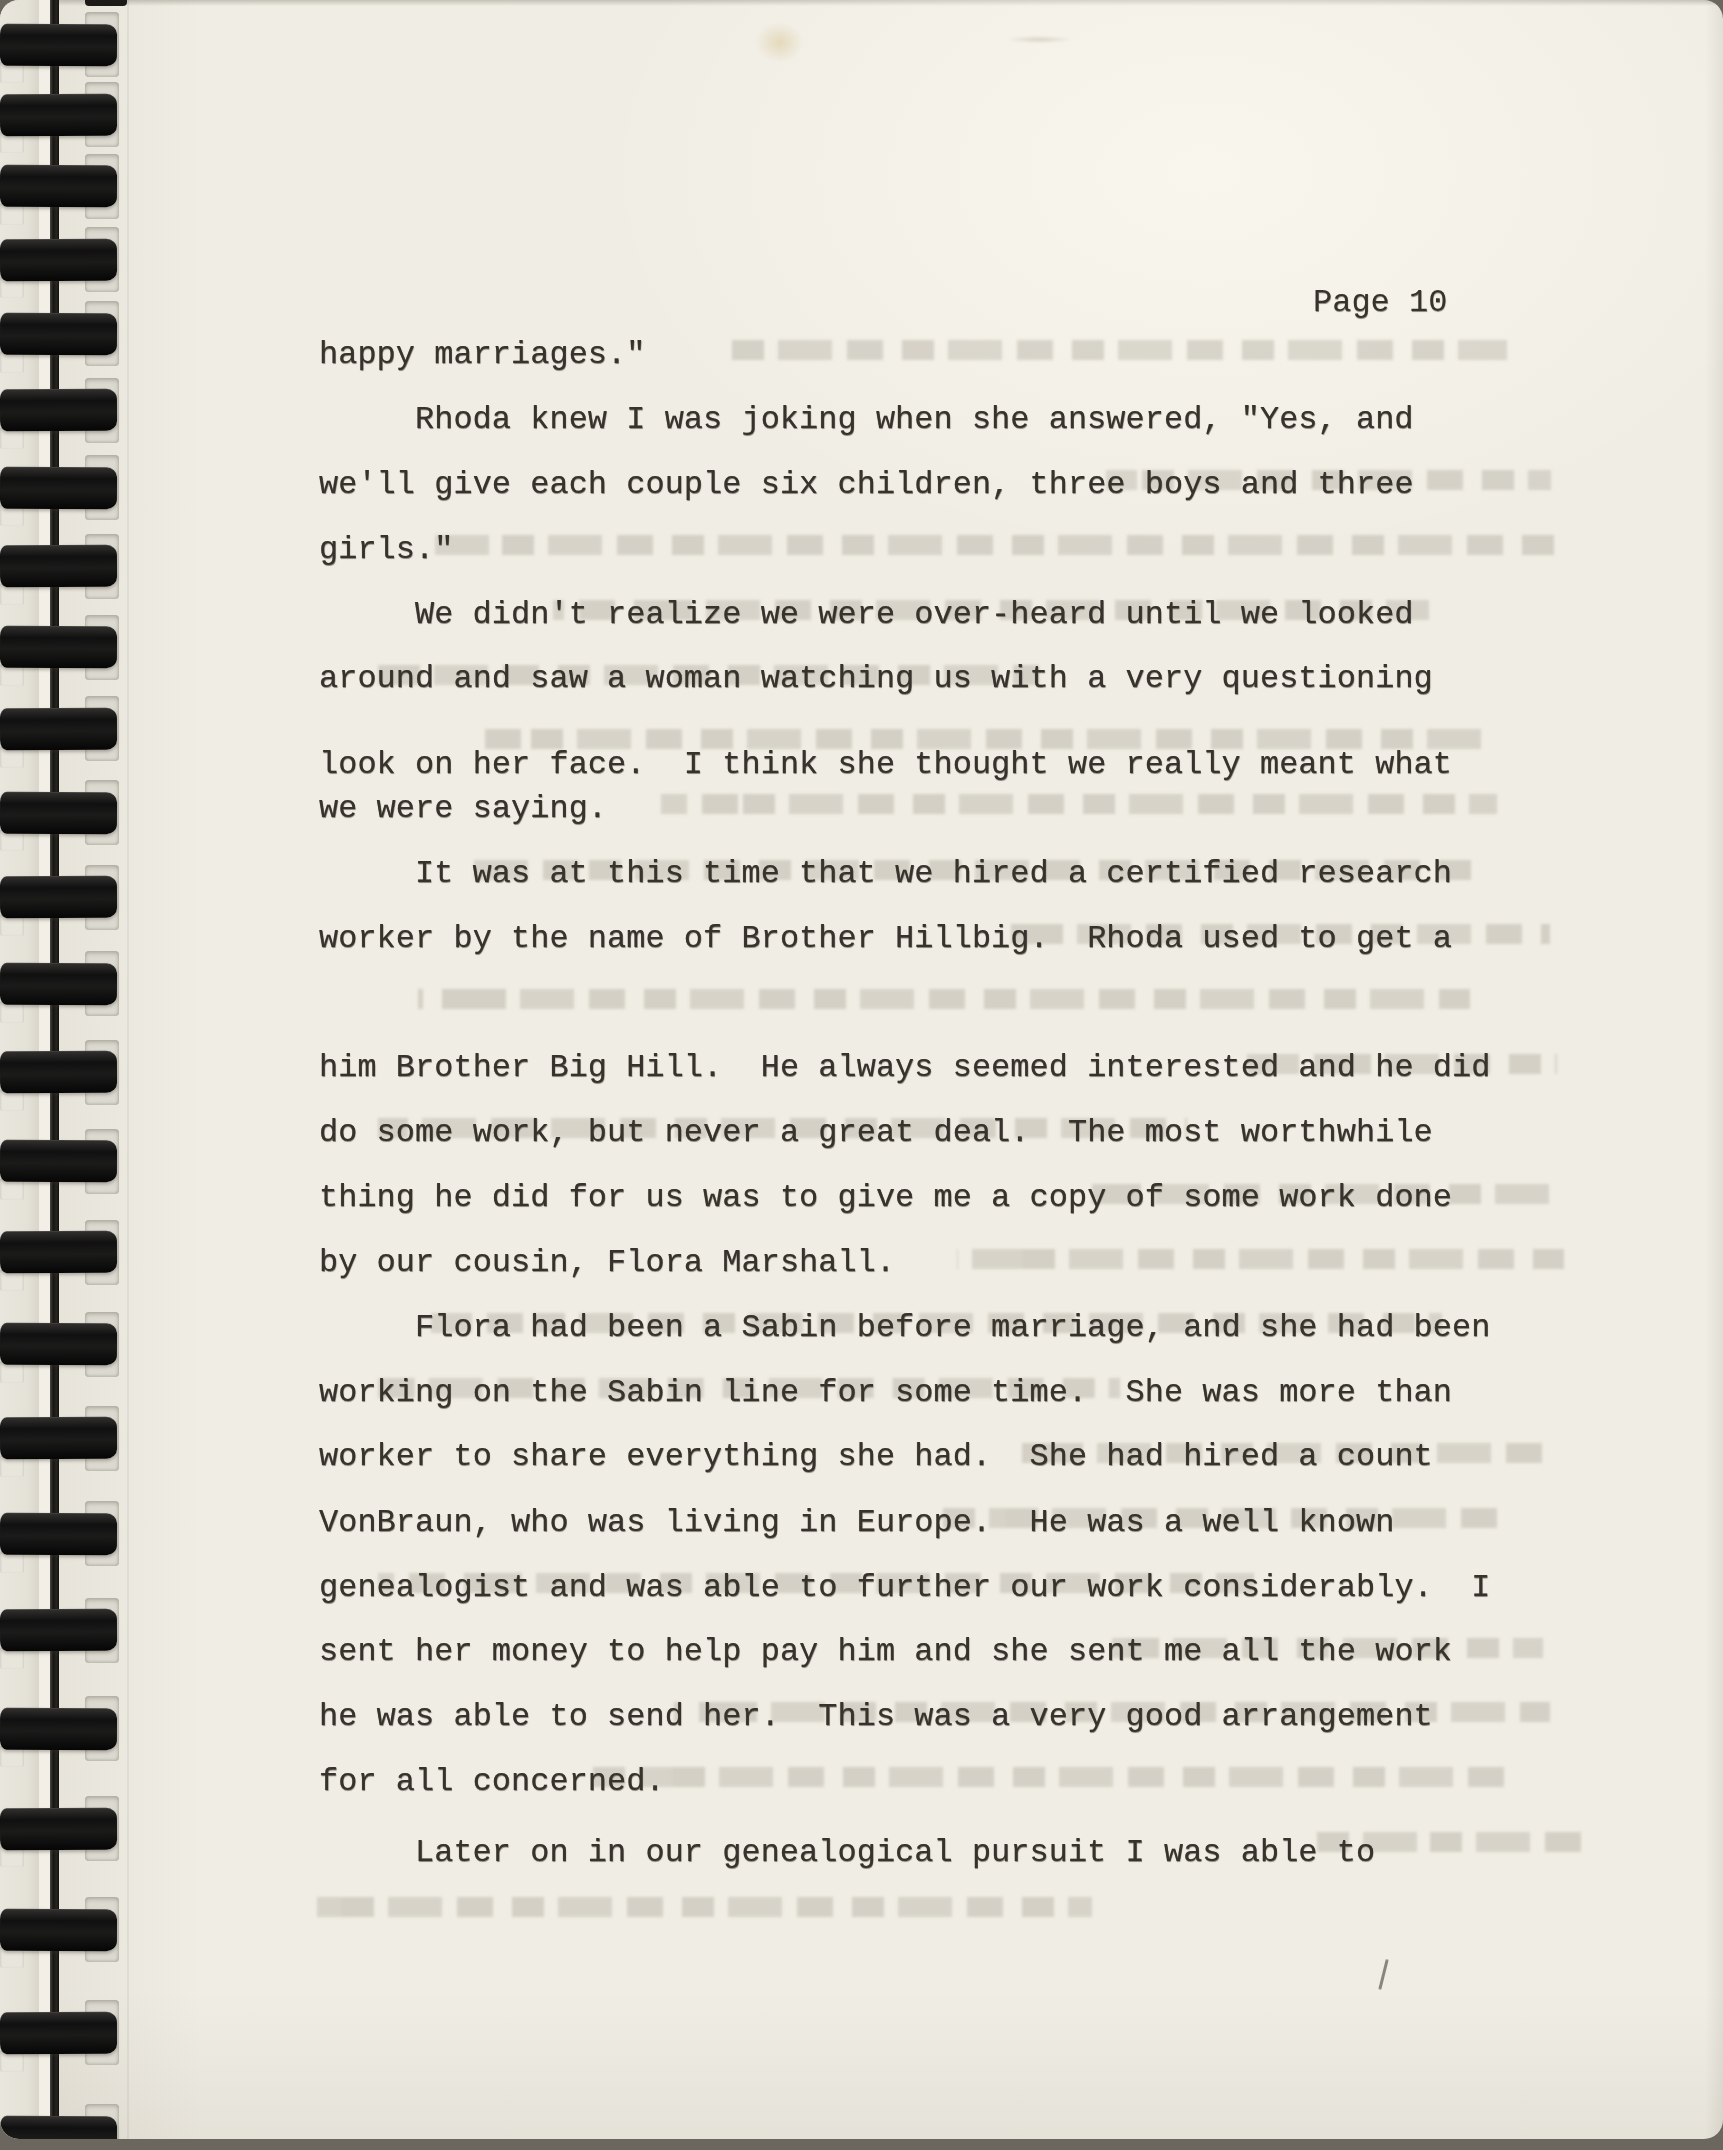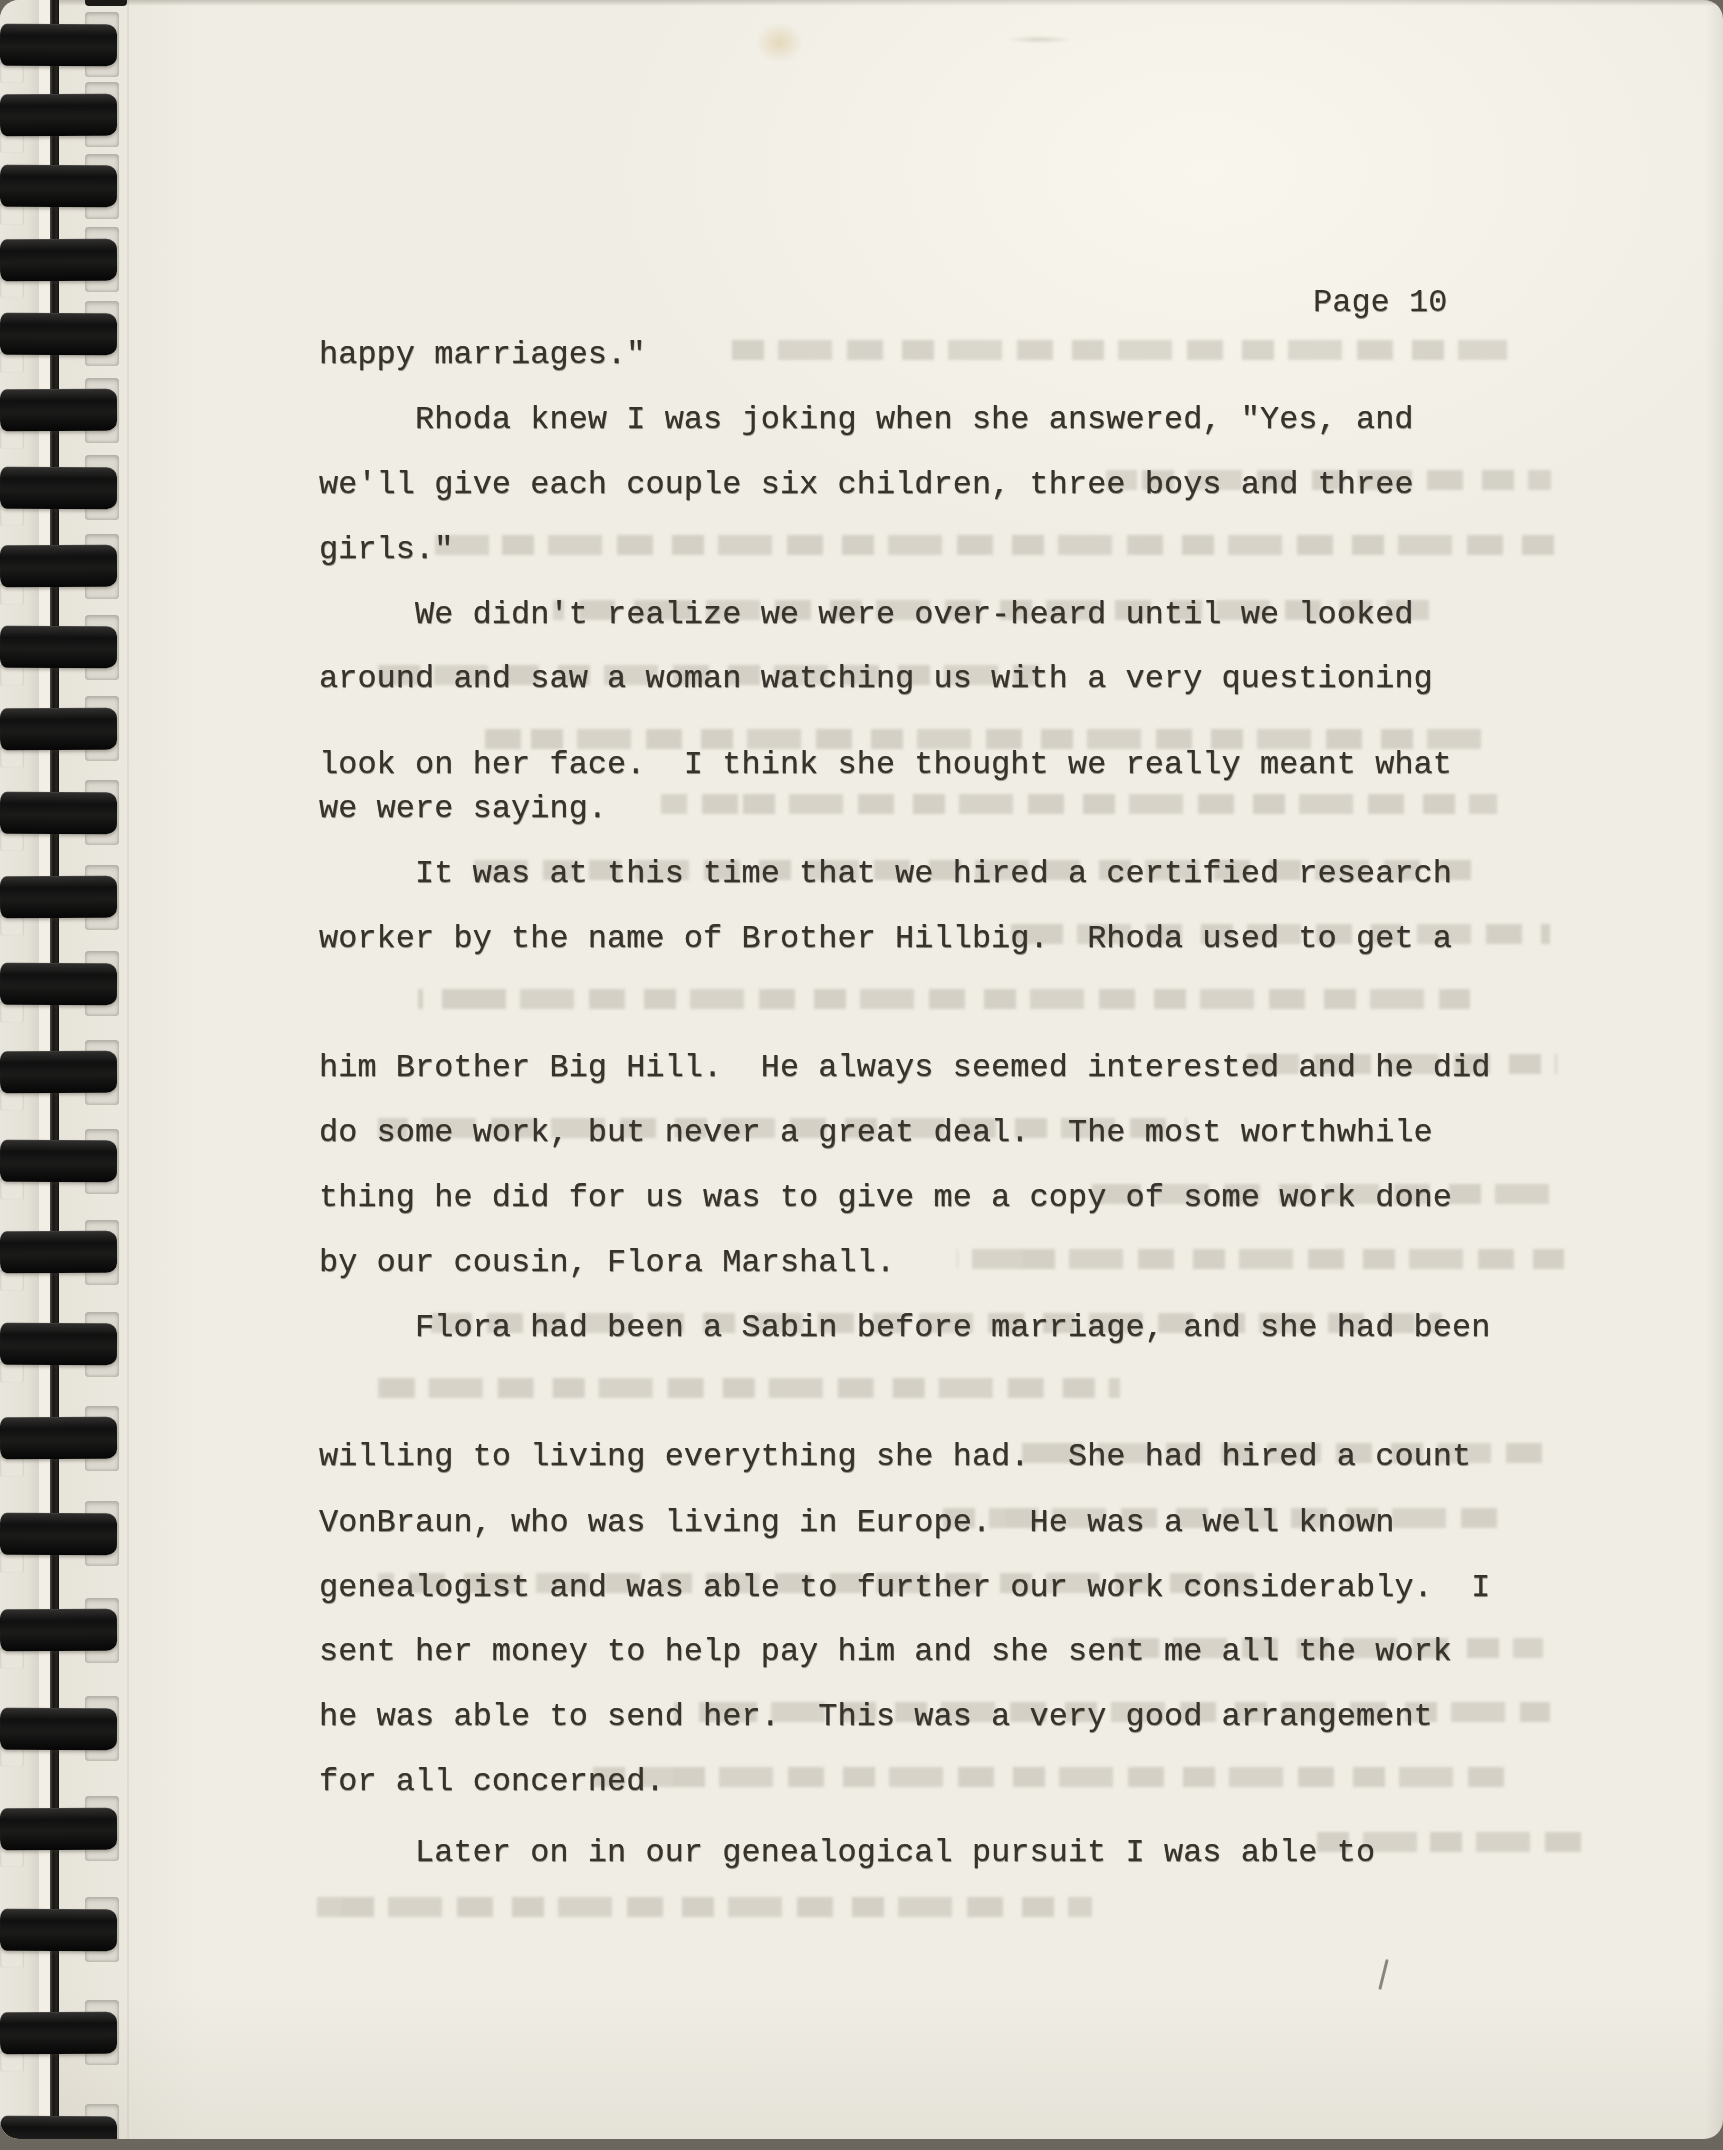--- a/index.html
+++ b/index.html
@@ -189,21 +189,22 @@
       <div class="line" style="top: 659px;">around and saw a woman watching us with a very questioning</div>
       <div class="line" style="top: 745px;">look on her face.  I think she thought we really meant what</div>
       <div class="line" style="top: 789px;">we were saying.</div>
       <div class="line indent" style="top: 854px;">It was at this time that we hired a certified research</div>
       <div class="line" style="top: 919px;">worker by the name of Brother Hillbig.  Rhoda used to get a</div>
       <div class="line" style="top: 1048px;">him Brother Big Hill.  He always seemed interested and he did</div>
       <div class="line" style="top: 1113px;">do some work, but never a great deal.  The most worthwhile</div>
       <div class="line" style="top: 1178px;">thing he did for us was to give me a copy of some work done</div>
       <div class="line" style="top: 1243px;">by our cousin, Flora Marshall.</div>
       <div class="line indent" style="top: 1308px;">Flora had been a Sabin before marriage, and she had been</div>
-      <div class="line" style="top: 1437px;">willing to living everything she had.  She had hired a count</div>
+      <div class="line" style="top: 1373px;">working on the Sabin line for some time.  She was more than</div>
+      <div class="line" style="top: 1437px;">worker to share everything she had.  She had hired a count</div>
       <div class="line" style="top: 1503px;">VonBraun, who was living in Europe.  He was a well known</div>
       <div class="line" style="top: 1568px;">genealogist and was able to further our work considerably.  I</div>
       <div class="line" style="top: 1632px;">sent her money to help pay him and she sent me all the work</div>
       <div class="line" style="top: 1697px;">he was able to send her.  This was a very good arrangement</div>
       <div class="line" style="top: 1762px;">for all concerned.</div>
       <div class="line indent" style="top: 1833px;">Later on in our genealogical pursuit I was able to</div>
     </div>
 
 </div>
 

